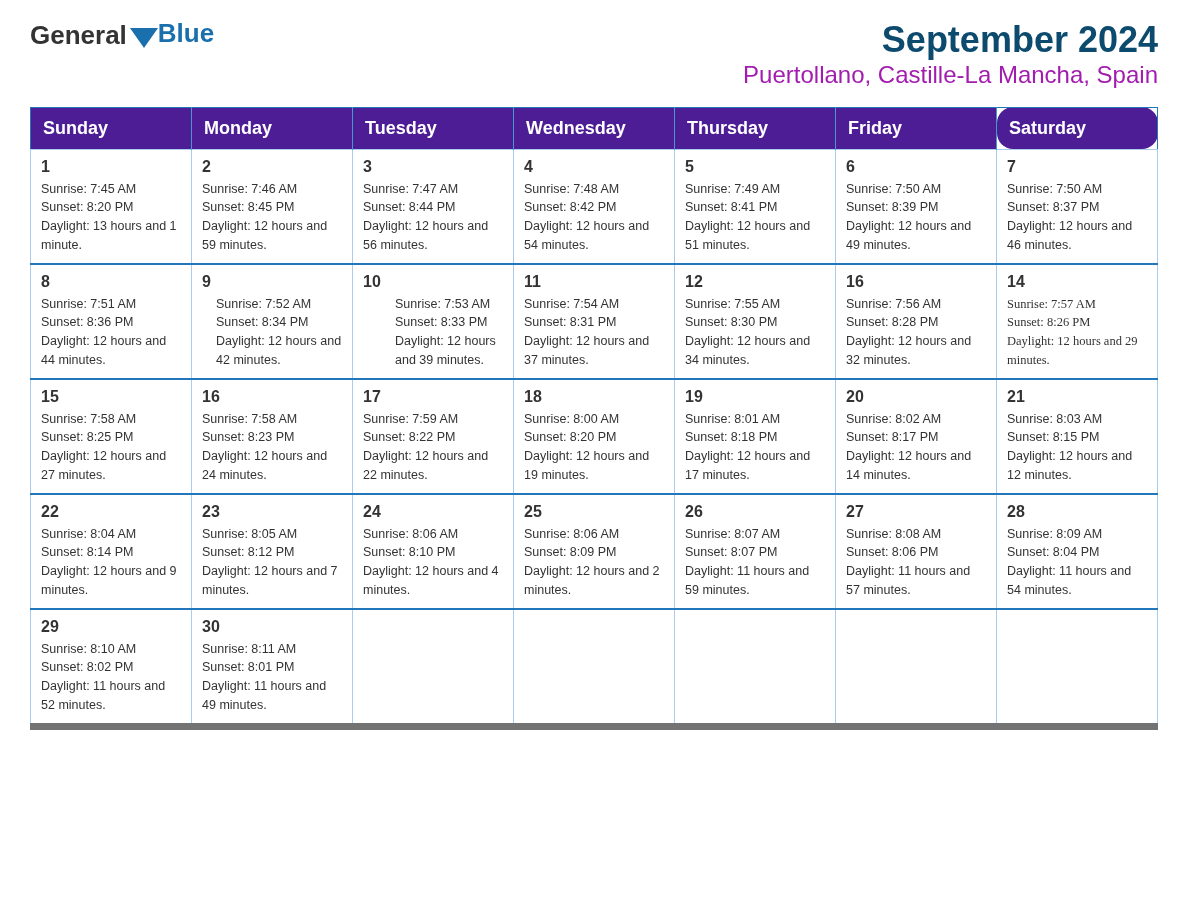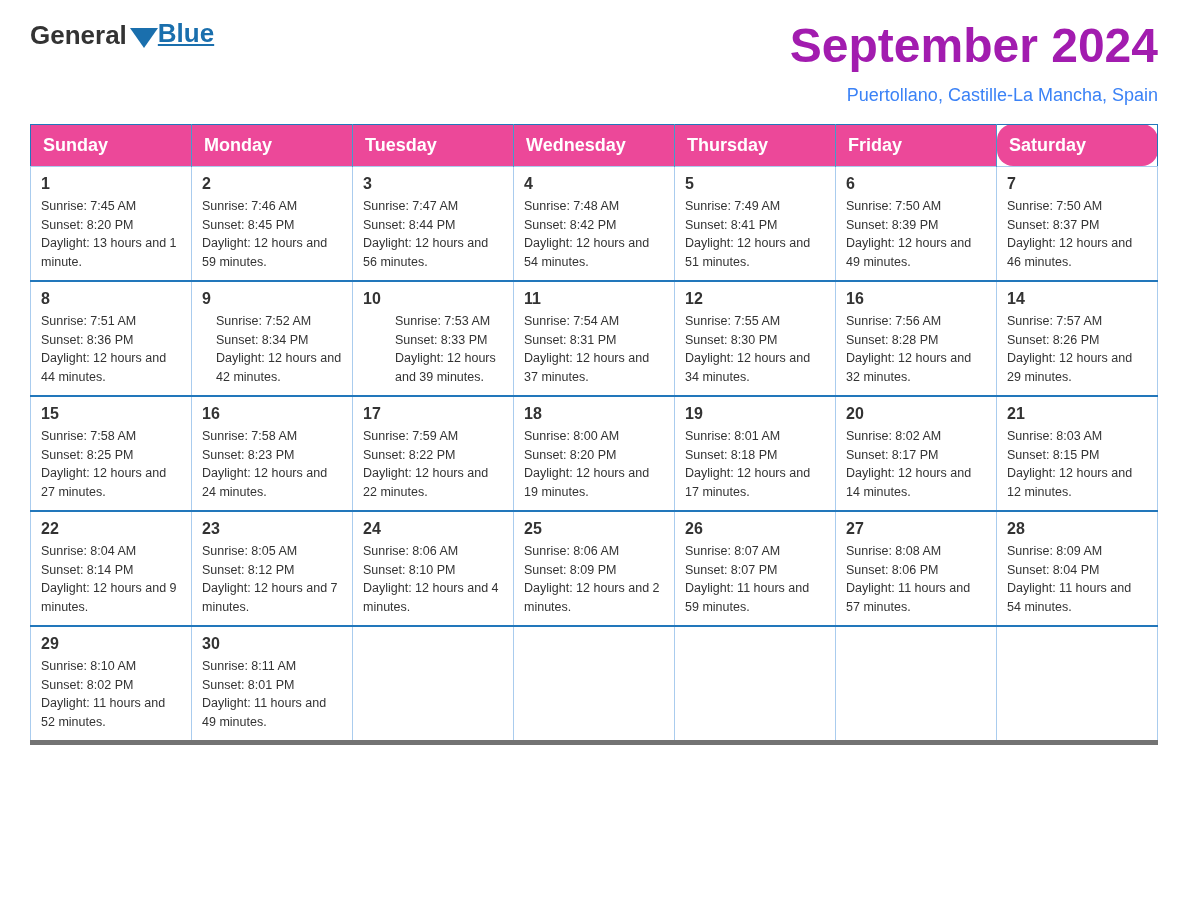--- a/index.html
+++ b/index.html
@@ -37,43 +37,42 @@
       border-right: 14px solid transparent;
       border-top: 20px solid #1a6fad;
       margin-left: 3px;
       margin-top: 4px;
     }
     .logo-text-blue {
       font-size: 26px;
       font-weight: bold;
       color: #1a6fad;
       margin-top: -2px;
-      text-decoration: underline;
     }
     .title-section {
       text-align: right;
     }
     .month-title {
-      font-size: 48px;
-      font-weight: bold;
+      font-size: 36px;
+      font-weight: bold;
+      color: #0c4a6e;
+      line-height: 1.1;
+    }
+    .location {
+      font-size: 24px;
       color: #a21caf;
-      line-height: 1.1;
-    }
-    .location {
-      font-size: 18px;
-      color: #3b82f6;
-      margin-top: 12px;
+      margin-top: 1px;
     }
     .calendar-table {
       width: 100%;
       border-collapse: collapse;
       border: 1px solid #2277bb;
     }
     .calendar-table th {
-      background-color: #ec4899;
+      background-color: #4c1d95;
       color: #fff;
       font-size: 18px;
       font-weight: bold;
       padding: 10px 12px;
       text-align: left;
       border-right: 1px solid #4499cc;
     }
     .calendar-table th:last-child {
       border-right: none;
       border-radius: 16px;
@@ -82,21 +81,21 @@
       vertical-align: top;
       border: 1px solid #aaccee;
       padding: 8px 10px;
       width: calc(100% / 7);
       min-height: 90px;
     }
     .calendar-table tr td {
       border-bottom: 2px solid #2277bb;
     }
     .calendar-table tbody tr:last-child td {
-      border-bottom: 5px solid #737373;
+      border-bottom: 7px solid #737373;
     }
     .day-number {
       font-size: 16px;
       font-weight: bold;
       color: #333;
       margin-bottom: 4px;
     }
     .day-info {
       font-size: 12.5px;
       color: #333;
@@ -212,21 +211,21 @@
 Daylight: 12 hours and 34 minutes.</div>
       </td>
         <td>
         <div class="day-number">16</div>
         <div class="day-info" style="white-space: pre-line;">Sunrise: 7:56 AM
 Sunset: 8:28 PM
 Daylight: 12 hours and 32 minutes.</div>
       </td>
         <td>
         <div class="day-number">14</div>
-        <div class="day-info" style="white-space: pre-line;">Sunrise: 7:57 AM
+        <div class="day-info" style="white-space: pre-line; font-family: Liberation Serif, serif;">Sunrise: 7:57 AM
 Sunset: 8:26 PM
 Daylight: 12 hours and 29 minutes.</div>
       </td>
       </tr>
       <tr>
         <td>
         <div class="day-number">15</div>
         <div class="day-info" style="white-space: pre-line;">Sunrise: 7:58 AM
 Sunset: 8:25 PM
 Daylight: 12 hours and 27 minutes.</div>

